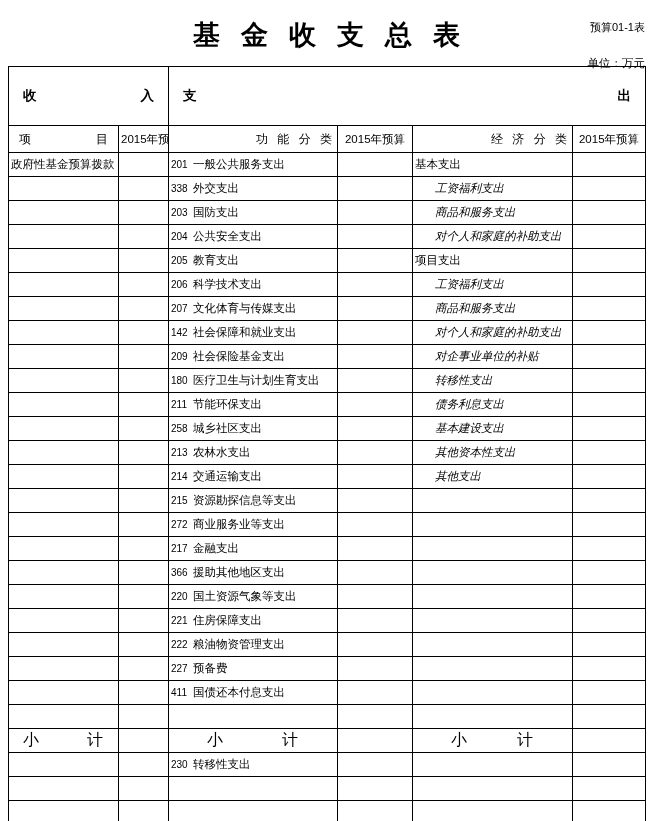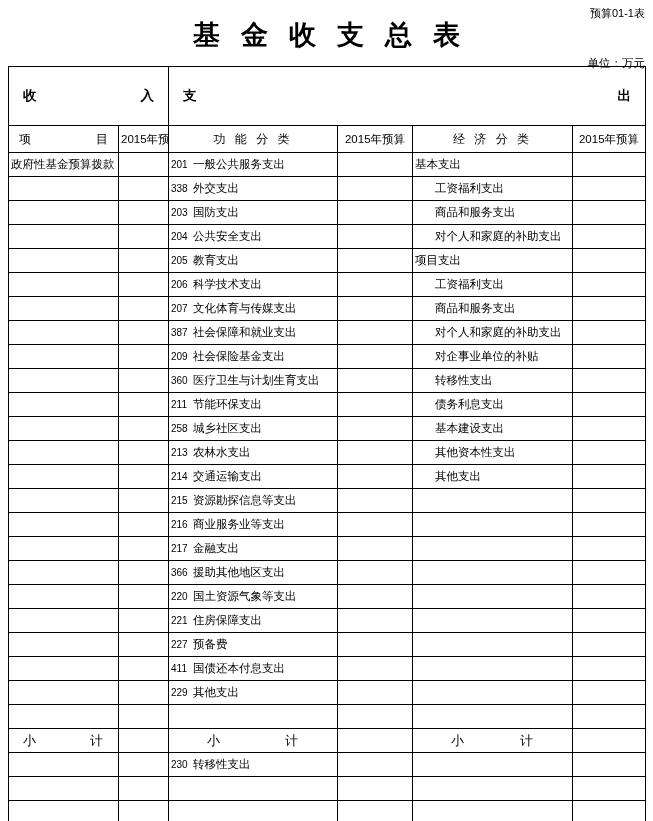--- a/index.html
+++ b/index.html
@@ -18,21 +18,21 @@
   .page {
     position: relative;
     width: 653px;
     height: 821px;
     box-sizing: border-box;
   }
 
   
   .form-code {
     position: absolute;
-    top: 6px;
+    top: 20px;
     right: 8px;
     font-size: 11px;
     font-family: "Liberation Sans", "DejaVu Sans", sans-serif;
     letter-spacing: 0px;
     white-space: nowrap;
   }
   .doc-title {
     position: absolute;
     top: 18px;
     left: 0;
@@ -95,43 +95,43 @@
     font-size: 13.5px;
     padding: 16px 14px !important;
   }
   .spread-2-narrow {
     text-align: justify;
     text-align-last: justify;
     font-size: 12px;
     padding: 0 10px !important;
   }
   .hd-mid {
-    text-align: center;
+    text-align: right;
     font-size: 12px;
     letter-spacing: 3px;
   }
   .hd-year {
     text-align: center;
     font-size: 11.5px;
     letter-spacing: 0px;
   }
   .cell-txt {
     text-align: left;
     font-size: 11.5px;
   }
   .func-code {
     display: inline-block;
     width: 22px;
     font-size: 10px;
   }
-  .indent-1 { padding-left: 22px !important; }
+  .indent-1 { padding-left: 22px !important; font-style: italic; }
   .subtotal {
     text-align: justify;
     text-align-last: justify;
-    font-size: 13px;
+    font-size: 16px;
     letter-spacing: 1px;
     margin-top: 41px;
   }
   .sub-pad-a { padding: 0 14px !important; }
   .sub-pad-b { padding: 0 38px !important; }
   .sub-pad-c { padding: 0 38px !important; }
   .blank { }
 </style>
 </head>
 <body>
@@ -219,37 +219,37 @@
             <td class="cell-txt"></td>
             <td class="cell-txt"></td>
             <td class="cell-txt"><span class="func-code">207</span>文化体育与传媒支出</td>
             <td class="cell-txt"></td>
             <td class="cell-txt indent-1">商品和服务支出</td>
             <td class="cell-txt"></td>
           </tr>
           <tr class="drow">
             <td class="cell-txt"></td>
             <td class="cell-txt"></td>
-            <td class="cell-txt"><span class="func-code">387</span>社会保障和就业支出</td>
+            <td class="cell-txt"><span class="func-code">142</span>社会保障和就业支出</td>
             <td class="cell-txt"></td>
             <td class="cell-txt indent-1">对个人和家庭的补助支出</td>
             <td class="cell-txt"></td>
           </tr>
           <tr class="drow">
             <td class="cell-txt"></td>
             <td class="cell-txt"></td>
             <td class="cell-txt"><span class="func-code">209</span>社会保险基金支出</td>
             <td class="cell-txt"></td>
             <td class="cell-txt indent-1">对企事业单位的补贴</td>
             <td class="cell-txt"></td>
           </tr>
           <tr class="drow">
             <td class="cell-txt"></td>
             <td class="cell-txt"></td>
-            <td class="cell-txt"><span class="func-code">360</span>医疗卫生与计划生育支出</td>
+            <td class="cell-txt"><span class="func-code">180</span>医疗卫生与计划生育支出</td>
             <td class="cell-txt"></td>
             <td class="cell-txt indent-1">转移性支出</td>
             <td class="cell-txt"></td>
           </tr>
           <tr class="drow">
             <td class="cell-txt"></td>
             <td class="cell-txt"></td>
             <td class="cell-txt"><span class="func-code">211</span>节能环保支出</td>
             <td class="cell-txt"></td>
             <td class="cell-txt indent-1">债务利息支出</td>
@@ -283,21 +283,21 @@
             <td class="cell-txt"></td>
             <td class="cell-txt"></td>
             <td class="cell-txt"><span class="func-code">215</span>资源勘探信息等支出</td>
             <td class="cell-txt"></td>
             <td class="cell-txt"></td>
             <td class="cell-txt"></td>
           </tr>
           <tr class="drow">
             <td class="cell-txt"></td>
             <td class="cell-txt"></td>
-            <td class="cell-txt"><span class="func-code">216</span>商业服务业等支出</td>
+            <td class="cell-txt"><span class="func-code">272</span>商业服务业等支出</td>
             <td class="cell-txt"></td>
             <td class="cell-txt"></td>
             <td class="cell-txt"></td>
           </tr>
           <tr class="drow">
             <td class="cell-txt"></td>
             <td class="cell-txt"></td>
             <td class="cell-txt"><span class="func-code">217</span>金融支出</td>
             <td class="cell-txt"></td>
             <td class="cell-txt"></td>
@@ -323,37 +323,37 @@
             <td class="cell-txt"></td>
             <td class="cell-txt"></td>
             <td class="cell-txt"><span class="func-code">221</span>住房保障支出</td>
             <td class="cell-txt"></td>
             <td class="cell-txt"></td>
             <td class="cell-txt"></td>
           </tr>
           <tr class="drow">
             <td class="cell-txt"></td>
             <td class="cell-txt"></td>
+            <td class="cell-txt"><span class="func-code">222</span>粮油物资管理支出</td>
+            <td class="cell-txt"></td>
+            <td class="cell-txt"></td>
+            <td class="cell-txt"></td>
+          </tr>
+          <tr class="drow">
+            <td class="cell-txt"></td>
+            <td class="cell-txt"></td>
             <td class="cell-txt"><span class="func-code">227</span>预备费</td>
             <td class="cell-txt"></td>
             <td class="cell-txt"></td>
             <td class="cell-txt"></td>
           </tr>
           <tr class="drow">
             <td class="cell-txt"></td>
             <td class="cell-txt"></td>
             <td class="cell-txt"><span class="func-code">411</span>国债还本付息支出</td>
-            <td class="cell-txt"></td>
-            <td class="cell-txt"></td>
-            <td class="cell-txt"></td>
-          </tr>
-          <tr class="drow">
-            <td class="cell-txt"></td>
-            <td class="cell-txt"></td>
-            <td class="cell-txt"><span class="func-code">229</span>其他支出</td>
             <td class="cell-txt"></td>
             <td class="cell-txt"></td>
             <td class="cell-txt"></td>
           </tr>
           <tr class="drow">
             <td class="cell-txt"></td>
             <td class="cell-txt"></td>
             <td class="cell-txt"></td>
             <td class="cell-txt"></td>
             <td class="cell-txt"></td>

